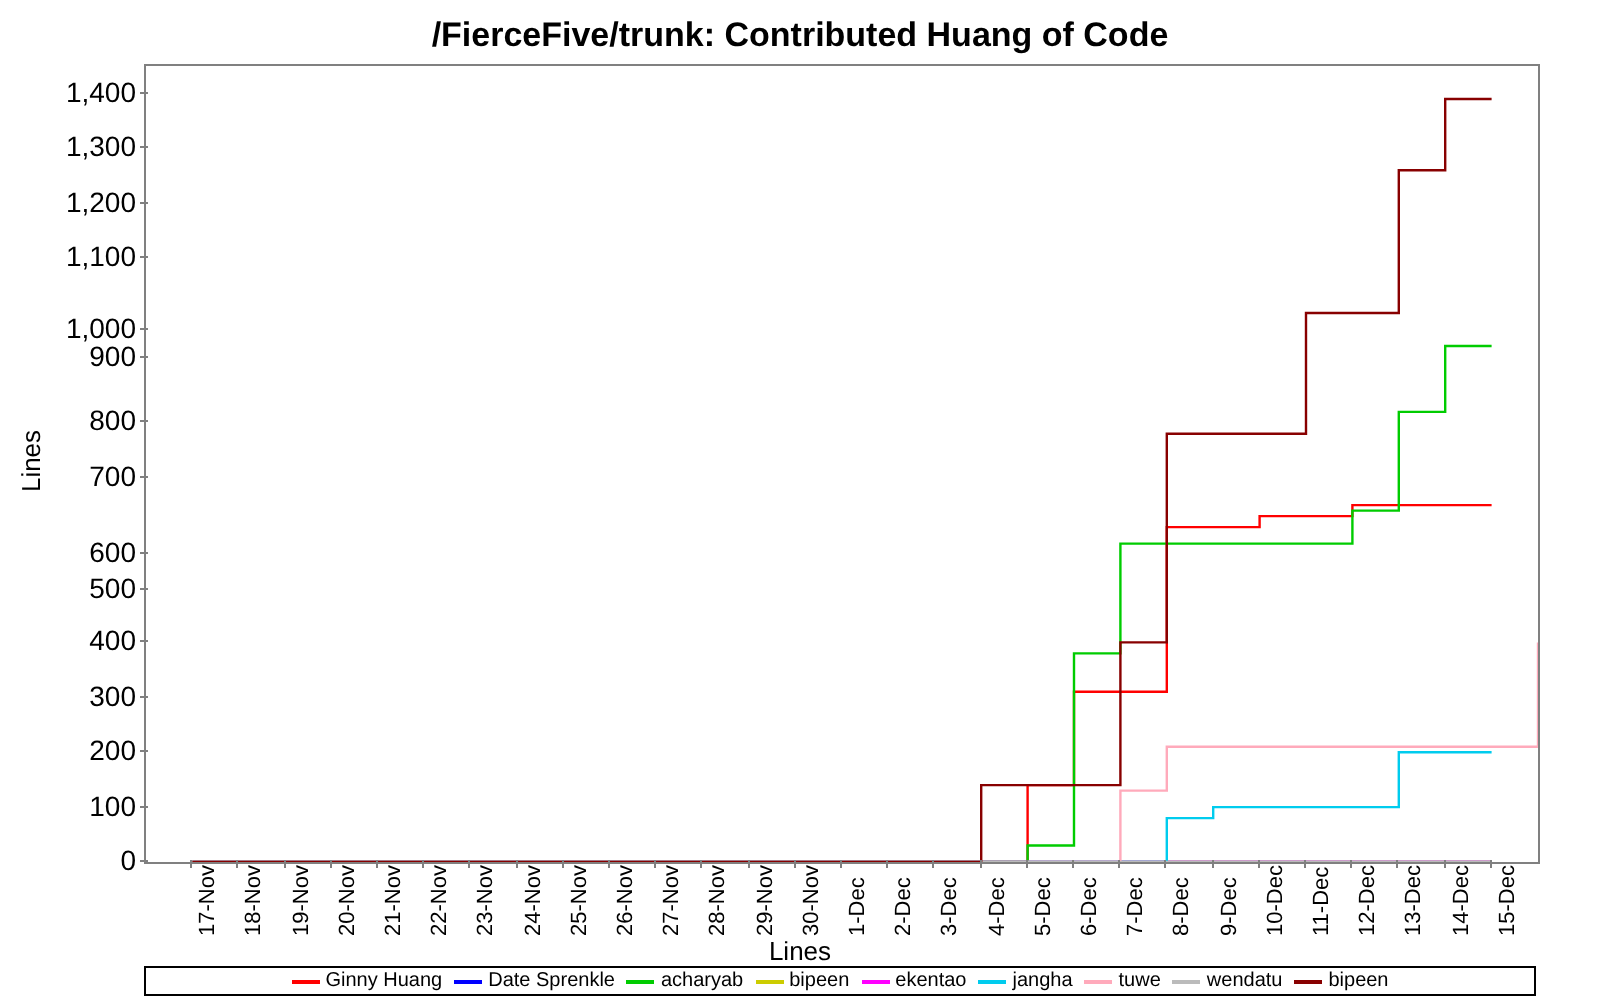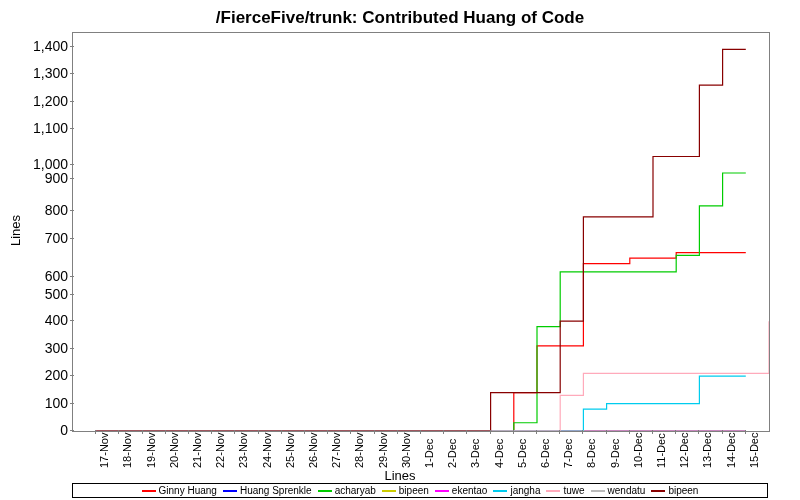--- a/index.html
+++ b/index.html
@@ -142,21 +142,21 @@
 
 <div class="xlabel">Lines</div>
 
 <div class="legend">
     <div class="legend-item">
       <div class="legend-swatch" style="background: rgb(255, 0, 0);"></div>
       <span>Ginny Huang</span>
     </div>
     <div class="legend-item">
       <div class="legend-swatch" style="background: rgb(0, 0, 255);"></div>
-      <span>Huang Sprenkle</span>
+      <span>Date Sprenkle</span>
     </div>
     <div class="legend-item">
       <div class="legend-swatch" style="background: rgb(0, 204, 0);"></div>
       <span>acharyab</span>
     </div>
     <div class="legend-item">
       <div class="legend-swatch" style="background: rgb(204, 204, 0);"></div>
       <span>bipeen</span>
     </div>
     <div class="legend-item">

